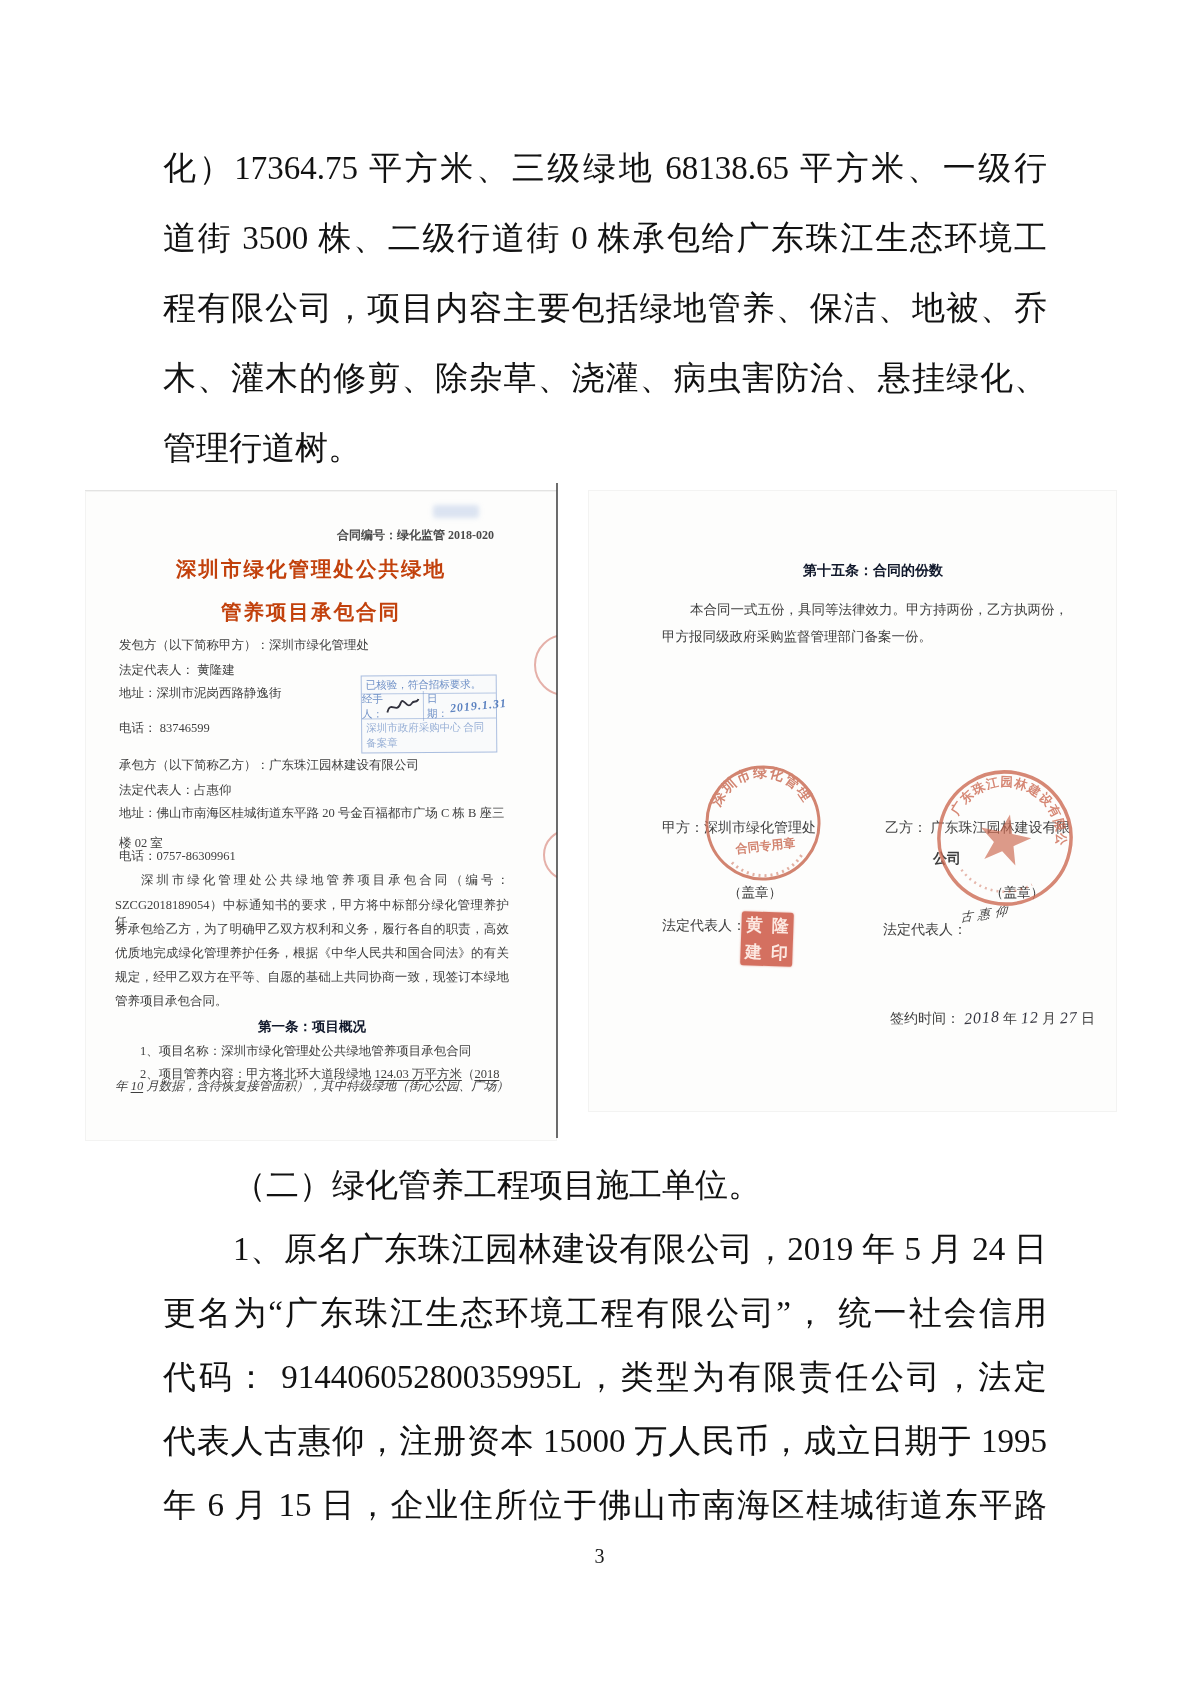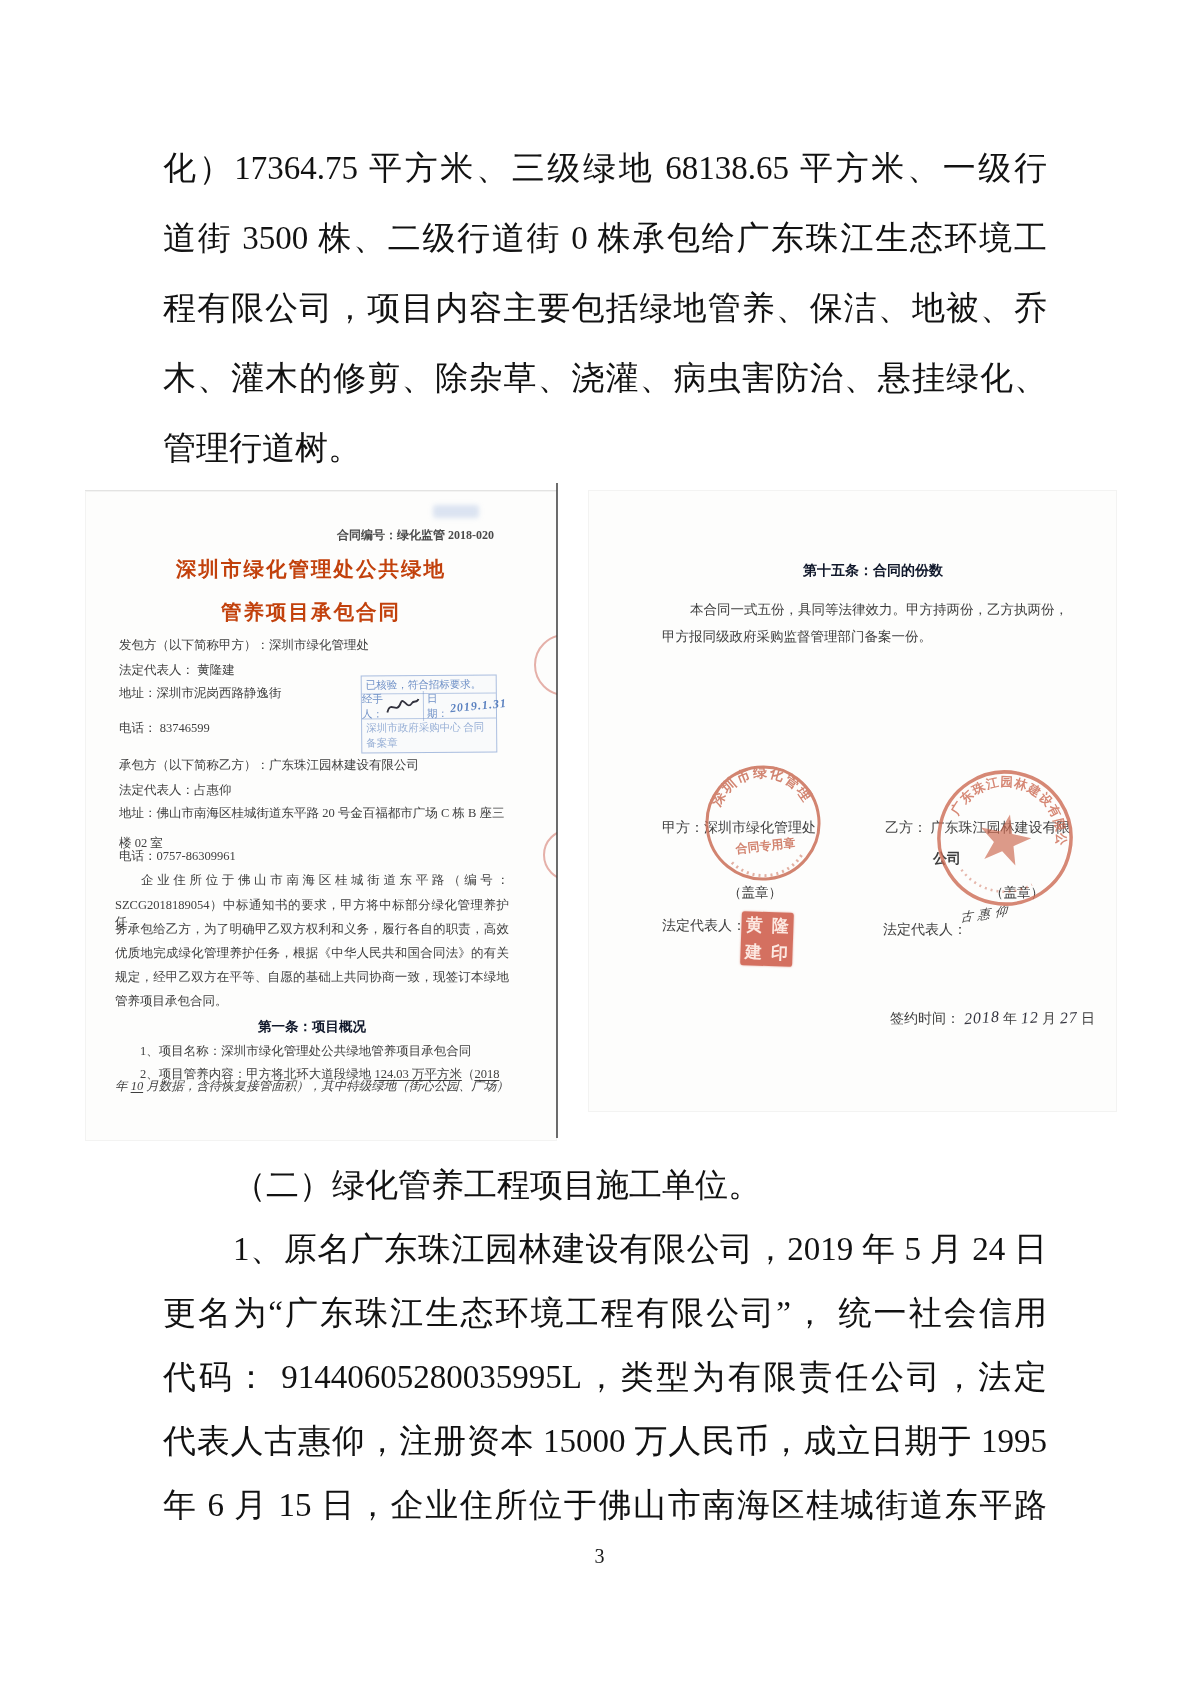--- a/index.html
+++ b/index.html
@@ -86,21 +86,21 @@
     <div class="arcclip" style="right:0;top:336px;width:18px;height:54px;">
       <div class="c" style="left:4px;top:2px;width:48px;height:48px;"></div>
     </div>
 
     <div class="s-line" style="left:34px;top:266px;">承包方（以下简称乙方）：广东珠江园林建设有限公司</div>
     <div class="s-line" style="left:34px;top:291px;">法定代表人：占惠仰</div>
     <div class="s-line" style="left:34px;top:314px;">地址：佛山市南海区桂城街道东平路 20 号金百福都市广场 C 栋 B 座三</div>
     <div class="s-line" style="left:34px;top:336px;margin-top:8px;">楼 02 室</div>
     <div class="s-line" style="left:34px;top:357px;">电话：0757-86309961</div>
 
-    <div class="s-line jy" style="left:30px;top:381px;padding-left:26px;width:368px;">企业住所位于佛山市南海区桂城街道东平路（编号：</div>
+    <div class="s-line jy" style="left:30px;top:381px;padding-left:26px;width:368px;">深圳市绿化管理处公共绿地管养项目承包合同（编号：</div>
     <div class="s-line jy" style="left:30px;top:406px;">SZCG2018189054）中标通知书的要求，甲方将中标部分绿化管理养护任</div>
     <div class="s-line jy" style="left:30px;top:430px;">务承包给乙方，为了明确甲乙双方权利和义务，履行各自的职责，高效</div>
     <div class="s-line jy" style="left:30px;top:454px;">优质地完成绿化管理养护任务，根据《中华人民共和国合同法》的有关</div>
     <div class="s-line jy" style="left:30px;top:478px;">规定，经甲乙双方在平等、自愿的基础上共同协商一致，现签订本绿地</div>
     <div class="s-line" style="left:30px;top:502px;">管养项目承包合同。</div>
 
     <div class="s-line bold" style="left:30px;top:527px;width:394px;text-align:center;font-size:13.5px;">第一条：项目概况</div>
     <div class="s-line" style="left:55px;top:552px;">1、项目名称：深圳市绿化管理处公共绿地管养项目承包合同</div>
     <div class="s-line" style="left:55px;top:575px;">
       <span>2、项目管养内容：甲方将北环大道段绿地 </span><span class="u">124.03 万平方米</span><span>（</span><span class="u">2018</span>

